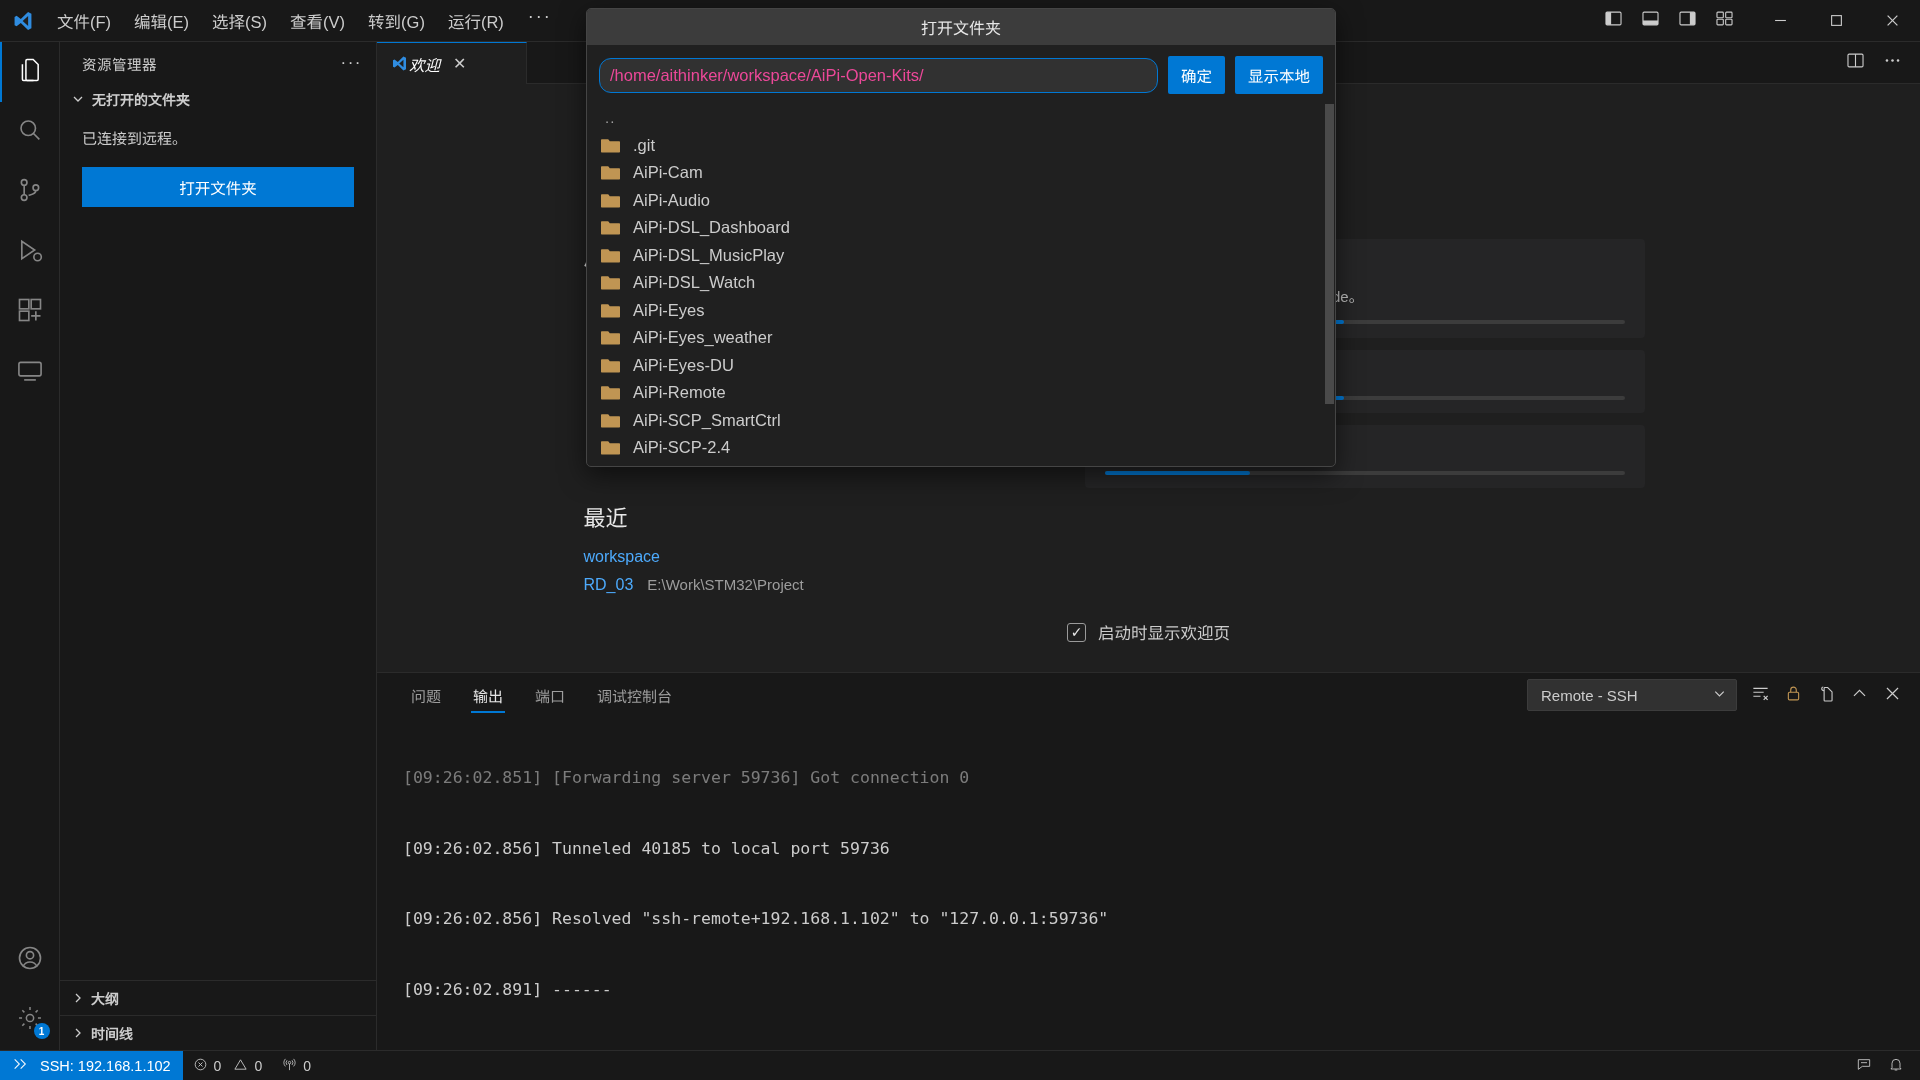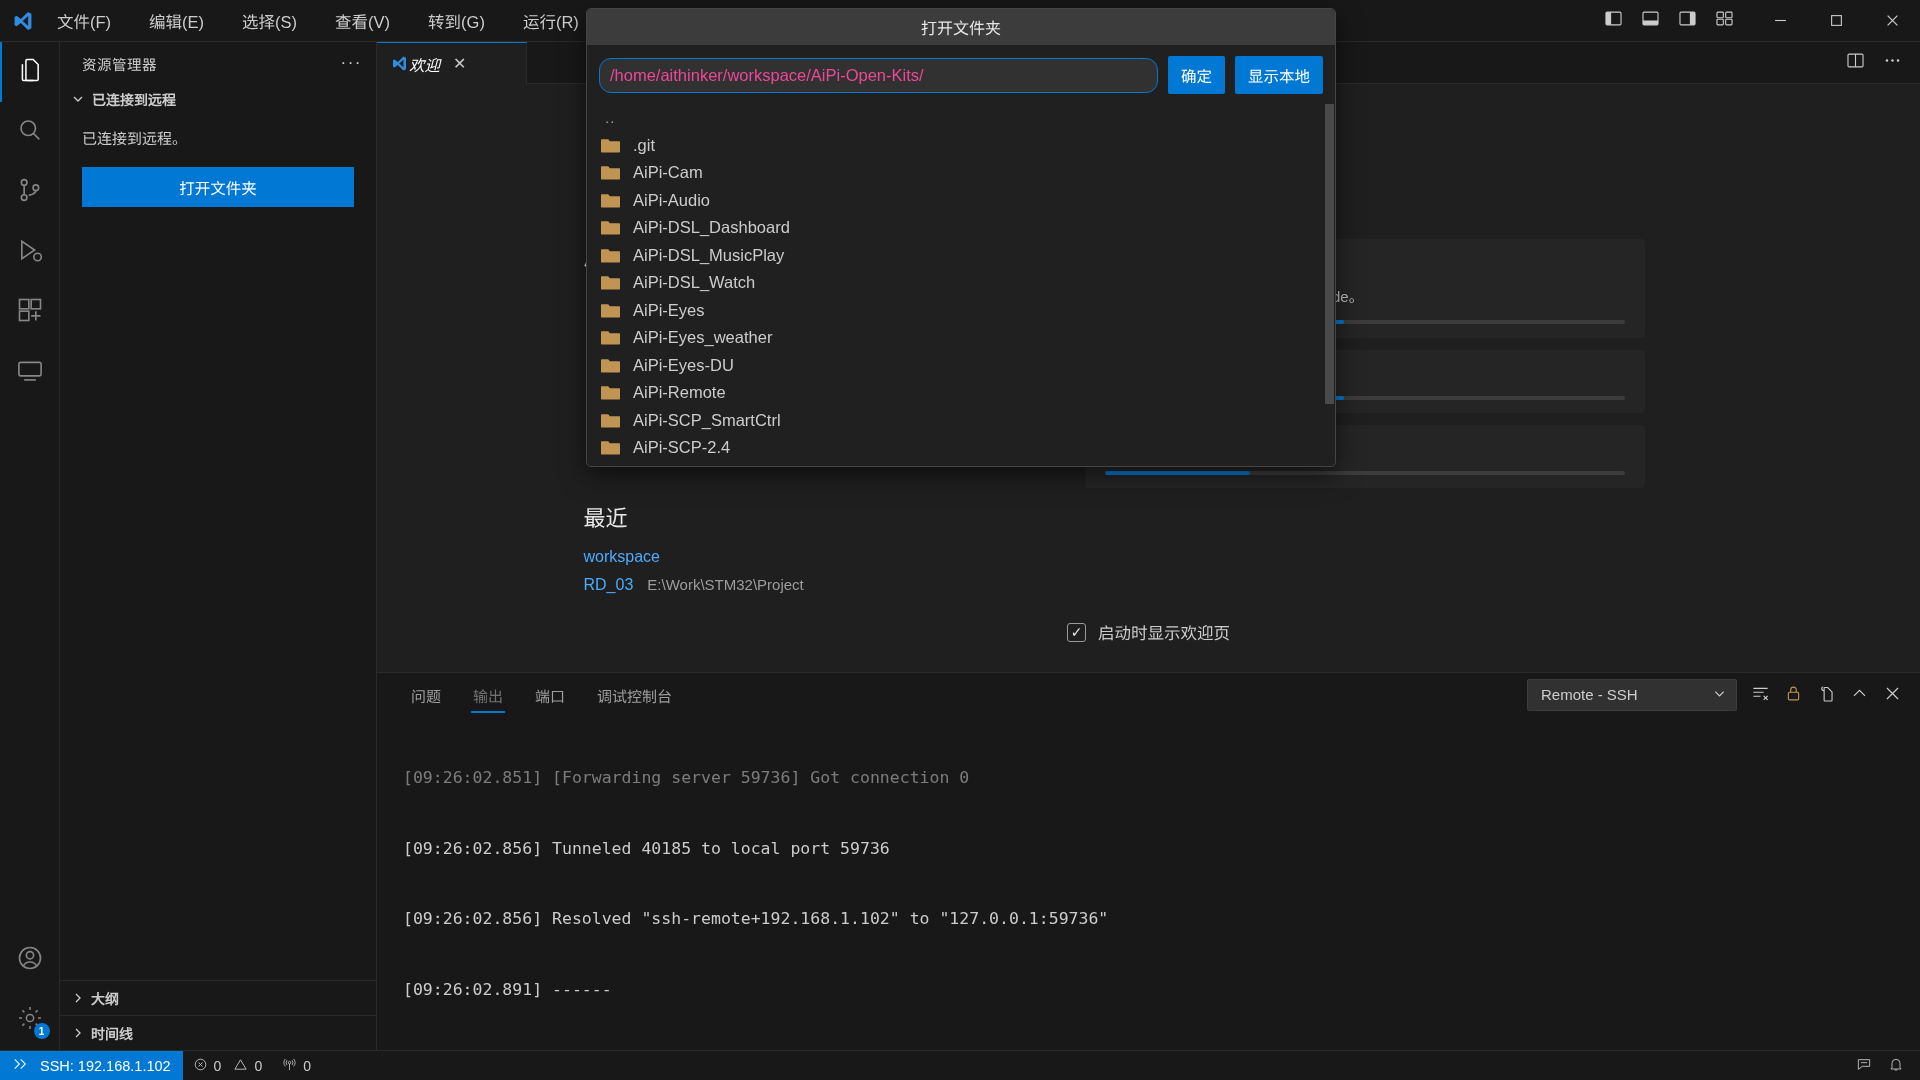--- a/index.html
+++ b/index.html
@@ -13,21 +13,21 @@
   }
   .app { position: relative; width: 1920px; height: 1080px; display: flex; flex-direction: column; }
 
   
   .titlebar {
     height: 42px; background: #181818; display: flex; align-items: center;
     border-bottom: 1px solid #2b2b2b; flex: 0 0 42px; position: relative; z-index: 5;
   }
   .vscode-logo { width: 46px; display: flex; align-items: center; justify-content: center; }
   .vscode-logo svg { width: 22px; height: 22px; }
-  .menus { display: flex; align-items: center; gap: 16px; }
+  .menus { display: flex; align-items: center; gap: 1px; }
   .menu-item {
     font-size: 16.5px; color: #cccccc; padding: 5px 11px; border-radius: 3px;
     white-space: nowrap; cursor: default;
   }
   .menu-more { font-size: 18px; color: #cccccc; padding: 2px 12px 10px 12px; letter-spacing: 2px; }
   .title-center { flex: 1; }
   .title-right { display: flex; align-items: center; }
   .layout-icons { display: flex; align-items: center; gap: 18px; padding-right: 18px; }
   .layout-icons svg { width: 19px; height: 19px; }
   .win-ctrl {
@@ -135,27 +135,27 @@
   }
 
   
   .panel { height: 378px; flex: 0 0 378px; background: #181818; border-top: 1px solid #2b2b2b; display: flex; flex-direction: column; }
   .panel-head { height: 44px; display: flex; align-items: center; padding-left: 22px; }
   .panel-tabs { display: flex; align-items: stretch; height: 44px; gap: 8px; }
   .p-tab {
     display: flex; align-items: center; padding: 0 12px; font-size: 15px; color: #9d9d9d;
     position: relative;
   }
-  .p-tab.active { color: #737373; }
+  .p-tab.active { color: #e5e5e5; }
   .p-tab.active::after {
     content: ""; position: absolute; left: 10px; right: 10px; bottom: 4px; height: 2px; background: #0078d4;
   }
   .panel-head-right { margin-left: auto; display: flex; align-items: center; gap: 14px; padding-right: 18px; }
   .select-box {
-    display: flex; justify-content: space-between; gap: 10px;
+    display: flex; align-items: center; justify-content: space-between; gap: 10px;
     background: #313131; border: 1px solid #3c3c3c; color: #cccccc; font-size: 15px;
     padding: 6px 9px 6px 13px; width: 210px; border-radius: 2px;
   }
   .select-box svg { width: 15px; height: 15px; }
   .panel-head-right .picon svg { width: 19px; height: 19px; }
   .panel-body {
     flex: 1; overflow: hidden; padding: 0 0 0 26px; position: relative;
   }
   .log {
     font-family: "DejaVu Sans Mono", "Liberation Mono", monospace;
@@ -360,21 +360,21 @@
       <div class="sidebar-header">
         <div class="sidebar-title">资源管理器</div>
         <div class="sidebar-dots">···</div>
       </div>
       <div class="section-head">
         <span class="chev">
           <svg viewBox="0 0 16 16" fill="none" stroke="#cccccc" stroke-width="1.3">
               <path d="M4 6l4 4 4-4"></path>
             </svg>
         </span>
-        <span>已连接到远程</span>
+        <span>无打开的文件夹</span>
       </div>
       <div class="sidebar-msg">已连接到远程。</div>
       <button class="btn-primary">打开文件夹</button>
       <div class="sidebar-spacer"></div>
       <div class="collapsed-sec">
         <span class="chev">
           <svg viewBox="0 0 16 16" fill="none" stroke="#cccccc" stroke-width="1.3">
               <path d="M6 4l4 4-4 4"></path>
             </svg>
         </span>

